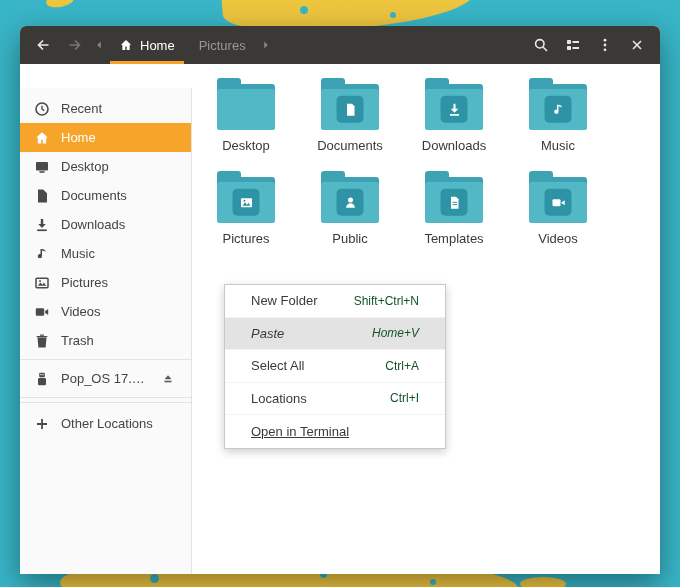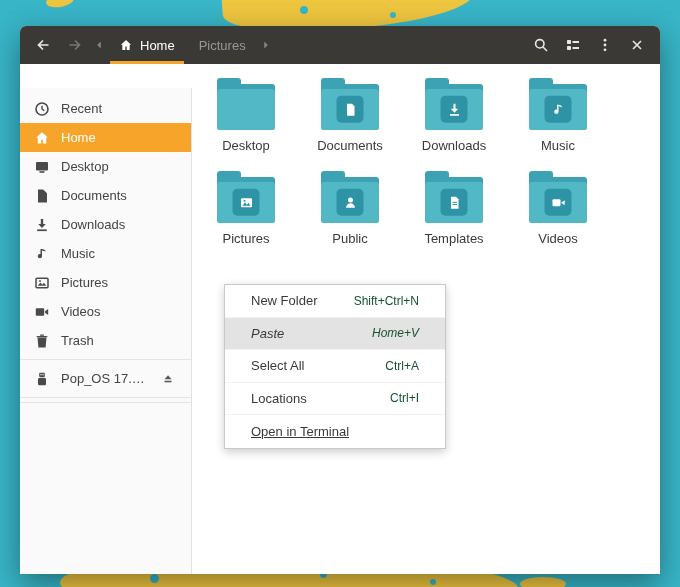--- a/index.html
+++ b/index.html
@@ -285,20 +285,28 @@
           <span class="lbl">Pop_OS 17.10 a…</span>
           <button class="eject-btn">
             <svg class="icon14" viewBox="0 0 16 16">
                 <path d="M8 3.6 12 8.4H4z" fill="currentColor"></path>
                 <rect x="4" y="10" width="8" height="1.8" fill="currentColor"></rect>
               </svg>
           </button>
         </li>
         <li class="side-sep"></li>
         <li class="side-sep"></li>
+        <li class="side-item gap-top">
+          <span class="ic">
+              <svg class="icon16" viewBox="0 0 16 16">
+                <path d="M7.1 3h1.8v4.1H13v1.8H8.9V13H7.1V8.9H3V7.1h4.1z" fill="currentColor"></path>
+              </svg>
+            </span>
+          <span class="lbl">Other Locations</span>
+        </li>
       </ul>
     </aside>
 
     <main class="content">
       <div class="grid">
 
         <div class="tile">
           <div class="folder">
             <div class="tab"></div>
               <div class="back"></div>

